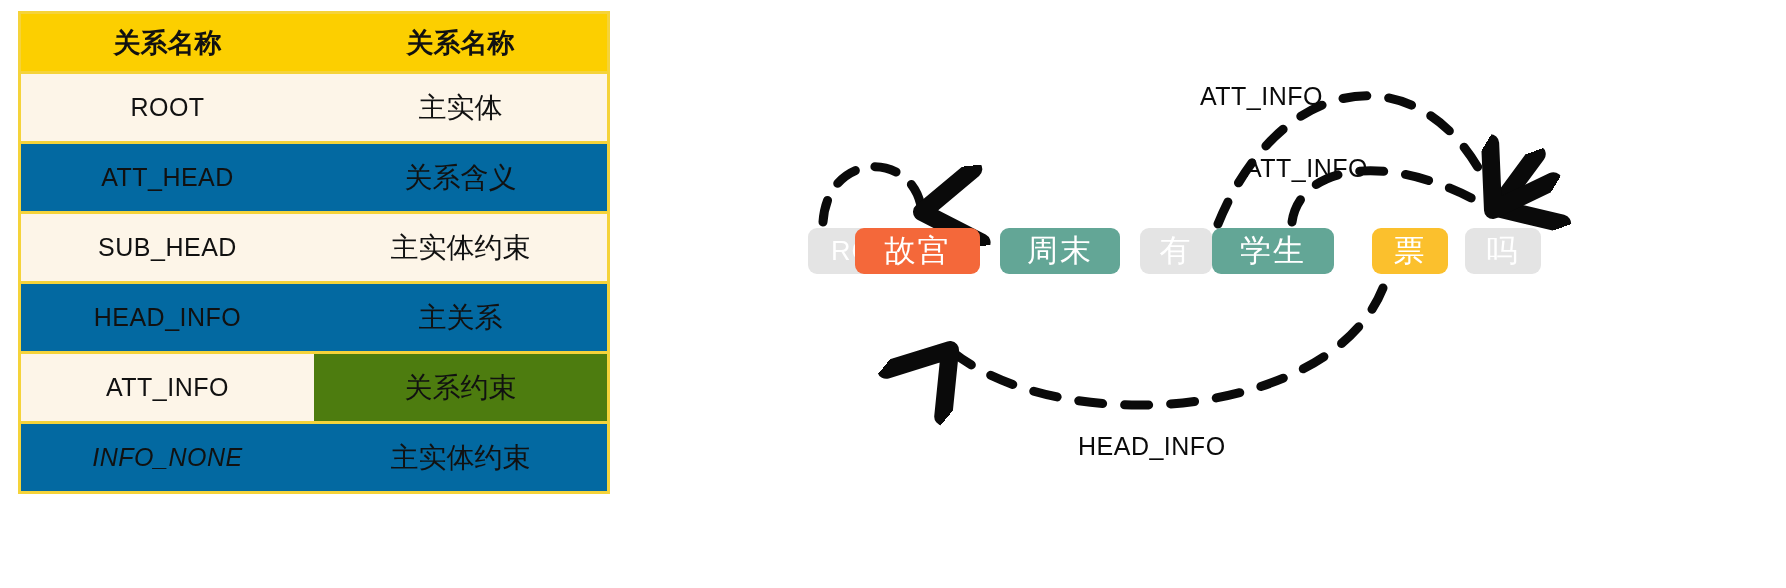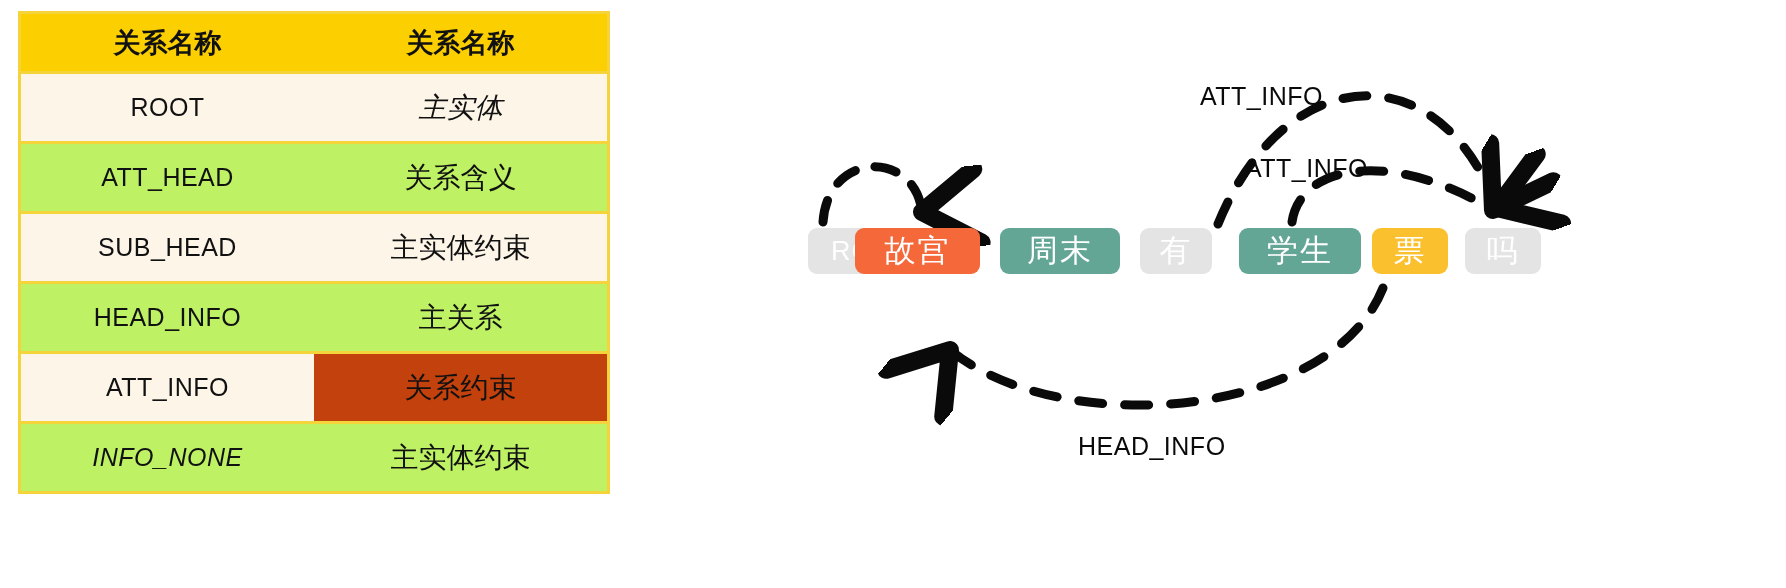--- a/index.html
+++ b/index.html
@@ -31,21 +31,21 @@
     border:none;
   }
   table.rel-table td{
     height:67px;
     padding:0;
     text-align:center;
     border-top:3px solid #F5D33A;
     font-size:0;
   }
   tr.row-odd td{background:#FDF5E8;}
-  tr.row-even td{background:#bef264;}
+  tr.row-even td{background:#0369a1;}
   .cell-name{
     font-family:"Liberation Sans","DejaVu Sans",sans-serif;
     font-size:25px;color:#111;letter-spacing:0.5px;
   }
   .cell-mean{
     font-family:"Liberation Sans","DejaVu Sans",sans-serif;
     font-size:28px;color:#111;
   }
   col.c1{width:50%;}
   col.c2{width:50%;}
@@ -88,37 +88,37 @@
         </colgroup>
       <thead>
         <tr>
           <th style="background: rgb(252, 207, 0);">关系名称</th>
           <th style="background: rgb(252, 207, 0);">关系名称</th>
         </tr>
       </thead>
       <tbody>
         <tr class="row-odd">
           <td style="border-top-color: rgb(245, 211, 58); background: rgb(253, 245, 232);"><span class="cell-name">ROOT</span></td>
-          <td style="border-top-color: rgb(245, 211, 58); background: rgb(253, 245, 232); font-style: italic;"><span class="cell-mean">主实体</span></td>
+          <td style="border-top-color: rgb(245, 211, 58); background: rgb(253, 245, 232);"><span class="cell-mean">主实体</span></td>
         </tr>
         <tr class="row-even">
           <td style="border-top-color: rgb(245, 211, 58);"><span class="cell-name">ATT_HEAD</span></td>
           <td style="border-top-color: rgb(245, 211, 58);"><span class="cell-mean">关系含义</span></td>
         </tr>
         <tr class="row-odd">
           <td style="border-top-color: rgb(245, 211, 58); background: rgb(253, 245, 232);"><span class="cell-name">SUB_HEAD</span></td>
           <td style="border-top-color: rgb(245, 211, 58); background: rgb(253, 245, 232);"><span class="cell-mean">主实体约束</span></td>
         </tr>
         <tr class="row-even">
           <td style="border-top-color: rgb(245, 211, 58);"><span class="cell-name">HEAD_INFO</span></td>
           <td style="border-top-color: rgb(245, 211, 58);"><span class="cell-mean">主关系</span></td>
         </tr>
         <tr class="row-odd">
           <td style="border-top-color: rgb(245, 211, 58); background: rgb(253, 245, 232);"><span class="cell-name">ATT_INFO</span></td>
-          <td style="border-top-color: rgb(245, 211, 58); background: #c2410c;"><span class="cell-mean">关系约束</span></td>
+          <td style="border-top-color: rgb(245, 211, 58); background: #4d7c0f;"><span class="cell-mean">关系约束</span></td>
         </tr>
         <tr class="row-even">
           <td style="border-top-color: rgb(245, 211, 58); font-style: italic;"><span class="cell-name">INFO_NONE</span></td>
           <td style="border-top-color: rgb(245, 211, 58);"><span class="cell-mean">主实体约束</span></td>
         </tr>
       </tbody>
     </table>
   </div>
 
   <div class="diagram">
@@ -143,21 +143,21 @@
     </svg>
 
     <div class="pill latin" style="left: 108px; width: 128px; background: rgb(228, 228, 228); color: rgb(255, 255, 255);">ROOT</div>
 
     <div class="pill cjk" style="left: 155px; width: 125px; background: rgb(244, 104, 58); color: rgb(255, 255, 255);">故宫</div>
 
     <div class="pill cjk" style="left: 300px; width: 120px; background: rgb(99, 166, 150); color: rgb(255, 255, 255);">周末</div>
 
     <div class="pill cjk" style="left: 440px; width: 72px; background: rgb(228, 228, 228); color: rgb(255, 255, 255);">有</div>
 
-    <div class="pill cjk" style="left: 539px; width: 122px; background: rgb(99, 166, 150); color: rgb(255, 255, 255);">学生</div>
+    <div class="pill cjk" style="left: 512px; width: 122px; background: rgb(99, 166, 150); color: rgb(255, 255, 255);">学生</div>
 
     <div class="pill cjk" style="left: 672px; width: 76px; background: rgb(251, 192, 45); color: rgb(255, 255, 255);">票</div>
 
     <div class="pill cjk" style="left: 765px; width: 76px; background: rgb(228, 228, 228); color: rgb(255, 255, 255);">吗</div>
 
     <div class="arc-label" style="left:500px;top:82px;">ATT_INFO</div>
 
     <div class="arc-label" style="left:545px;top:154px;">ATT_INFO</div>
 
     <div class="arc-label" style="left:378px;top:432px;">HEAD_INFO</div>

